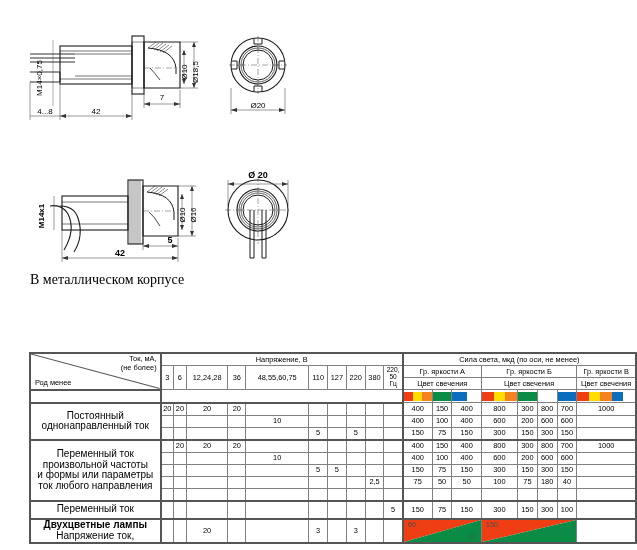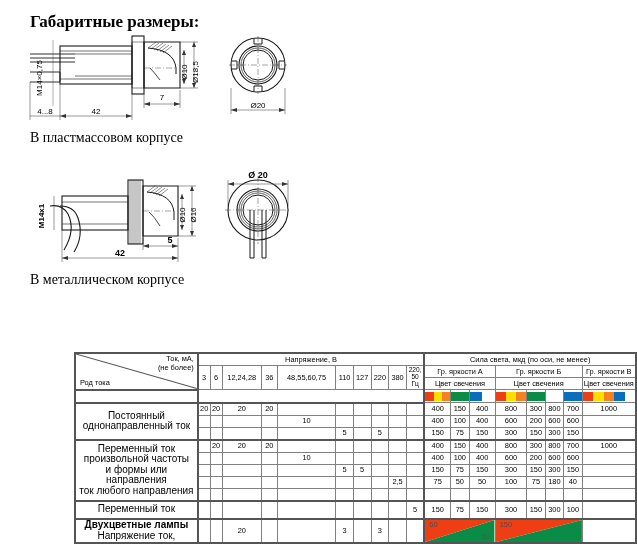--- a/index.html
+++ b/index.html
@@ -23,21 +23,21 @@
     font-size:14px;white-space:nowrap;
   }
   #cap-plastic{left:30px;top:130px;}
   #cap-metal{left:30px;top:272px;}
 
   .drawing{position:absolute;}
   #drawing-plastic{left:20px;top:28px;}
   #drawing-metal{left:20px;top:158px;}
 
   
-  .tbl-wrap{position:absolute;left:29px;top:352px;margin-left:45px;}
+  .tbl-wrap{position:absolute;left:29px;top:352px;}
   table.params{
     border-collapse:collapse;
     font-size:7.4px;
     font-family:"Liberation Sans", sans-serif;
     table-layout:fixed;
   }
   table.params td,table.params th{
     border:1px solid #808080;
     text-align:center;vertical-align:middle;
     padding:0;font-weight:normal;
@@ -80,21 +80,20 @@
   }
   .bicolor .v-green{
     position:absolute;right:5px;bottom:1px;font-size:7.4px;color:#2a6e46;
   }
 </style>
 </head>
 <body>
 
 <div class="page">
 
-  <h2 class="section-title" id="title-dims">Габаритные размеры:</h2>
 
   <div class="drawing" id="drawing-plastic">
     <svg width="290" height="100" viewBox="0 0 290 100">
       <g stroke="#1a1a1a" fill="none" stroke-width="1">
 
         <g stroke-width="0.4" stroke="#333">
           <line x1="33" y1="12" x2="33" y2="58"></line>
           <line x1="33" y1="58" x2="33" y2="78"></line>
         </g>
 
@@ -183,21 +182,20 @@
           <line x1="265" y1="60" x2="265" y2="86"></line>
           <line x1="211" y1="82" x2="265" y2="82"></line>
         </g>
         <path d="M211 82 l6 -2 l0 4 z" fill="#333" stroke="none"></path>
         <path d="M265 82 l-6 -2 l0 4 z" fill="#333" stroke="none"></path>
       </g>
       <text x="238" y="80" font-size="8" font-family="Liberation Sans, sans-serif" text-anchor="middle">Ø20</text>
     </svg>
   </div>
 
-  <div class="caption" id="cap-plastic">В пластмассовом корпусе</div>
 
   <div class="drawing" id="drawing-metal">
     <svg width="290" height="112" viewBox="0 0 290 112">
       <g stroke="#1a1a1a" fill="none" stroke-width="1">
 
         <path d="M30 48 Q42 46 48 56 Q56 72 44 92" stroke-width="1.1"></path>
         <path d="M40 48 Q54 48 58 60 Q64 78 54 94" stroke-width="1.1"></path>
 
         <rect x="42" y="38" width="66" height="34" stroke-width="1.1"></rect>
         <line x1="42" y1="44" x2="108" y2="44" stroke-width="0.6"></line>
@@ -317,21 +315,21 @@
     <tbody>
           <tr>
       <td rowspan="3" class="corner outer">
         <svg class="diag" viewBox="0 0 132 34" preserveAspectRatio="none">
           <line x1="0" y1="0" x2="132" y2="34" stroke="#555" stroke-width="1"></line>
         </svg>
         <div class="lbl-current">
           <span>Ток, мА,</span><br>
           <span>(не более)</span>
         </div>
-        <div class="lbl-kind">Род тока</div>
+        <div class="lbl-kind">Род менее</div>
       </td>
       <td colspan="10" class="thick-t thick-r">Напряжение, В</td>
       <td colspan="8" class="thick-t thick-r">Сила света, мкд (по оси, не менее)</td>
     </tr>
 
     <tr>
       <td rowspan="2">3</td>
       <td rowspan="2">6</td>
       <td rowspan="2">12,24,28</td>
       <td rowspan="2">36</td>
@@ -464,21 +462,21 @@
       <td>150</td>
       <td>300</td>
       <td>150</td>
       <td class="thick-r"></td>
     </tr>
 
     <tr>
       <td rowspan="5" class="rowlabel thick-l thick-r thick-t">
         <span>Переменный ток</span><br>
         <span>произвольной частоты</span><br>
-        <span>и формы или направления</span><br>
+        <span>и формы или параметры</span><br>
         <span>ток любого направления</span>
       </td>
       <td class="thick-t"></td>
       <td class="thick-t">20</td>
       <td class="thick-t">20</td>
       <td class="thick-t">20</td>
       <td class="thick-t"></td>
       <td class="thick-t"></td>
       <td class="thick-t"></td>
       <td class="thick-t"></td>

